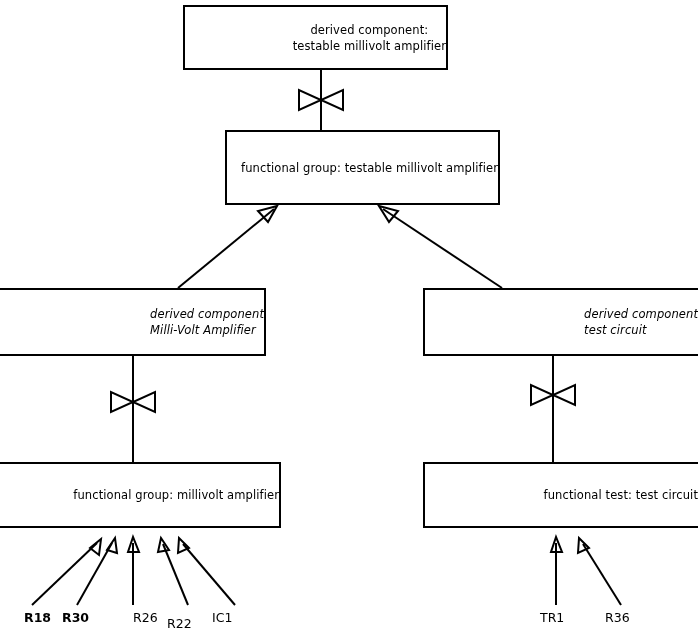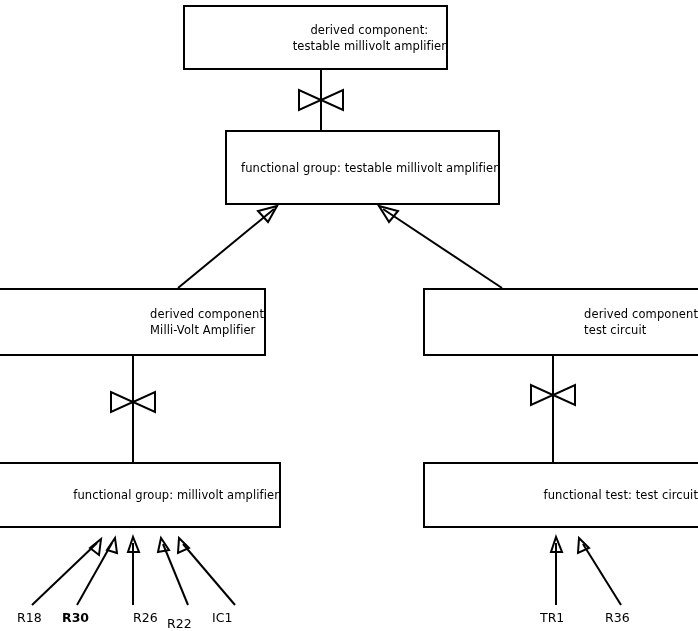--- a/index.html
+++ b/index.html
@@ -31,20 +31,21 @@
   .node .label {
     font-size: 11.5px;
     line-height: 16px;
     text-align: center;
     white-space: pre-line;
     letter-spacing: 0.1px;
     color: #000000;
   }
   .node.left-text .label {
     text-align: left;
+    font-style: italic;
   }
   .edge-layer {
     position: absolute;
     left: 0;
     top: 0;
     width: 698px;
     height: 631px;
     z-index: 1;
     pointer-events: none;
   }
@@ -144,21 +145,21 @@
   </div>
 
   <div class="node" style="left:-2px; top:462px; width:283px; height:66px;">
     <div class="label">functional group: millivolt amplifier</div>
   </div>
 
   <div class="node" style="left:423px; top:462px; width:277px; height:66px;">
     <div class="label">functional test: test circuit</div>
   </div>
 
-  <div class="term-label" style="left:17px; top:611px;">R18</div>
+  <div class="term-label" style="left:24px; top:611px;font-weight:bold;">R18</div>
   <div class="term-label" style="left:62px; top:611px;font-weight:bold;">R30</div>
   <div class="term-label" style="left:117px; top:611px;margin-left:16px;">R26</div>
   <div class="term-label" style="left:167px; top:611px;margin-top:6px;">R22</div>
   <div class="term-label" style="left:212px; top:611px;">IC1</div>
   <div class="term-label" style="left:540px; top:611px;">TR1</div>
   <div class="term-label" style="left:605px; top:611px;">R36</div>
 
 </div>
 
 </body></html>

